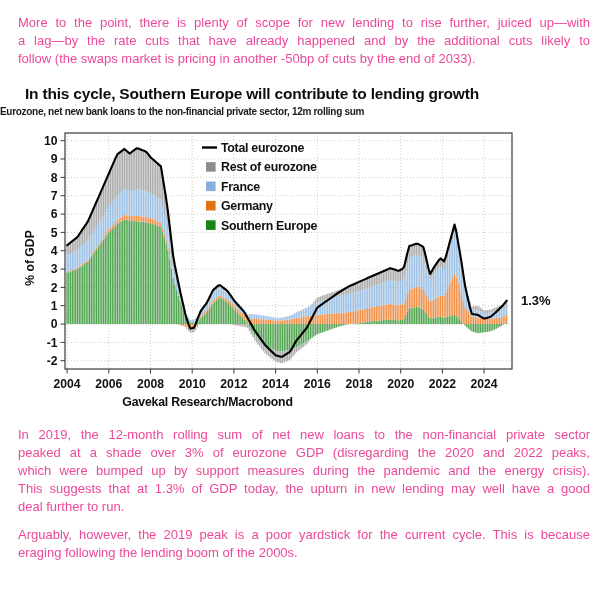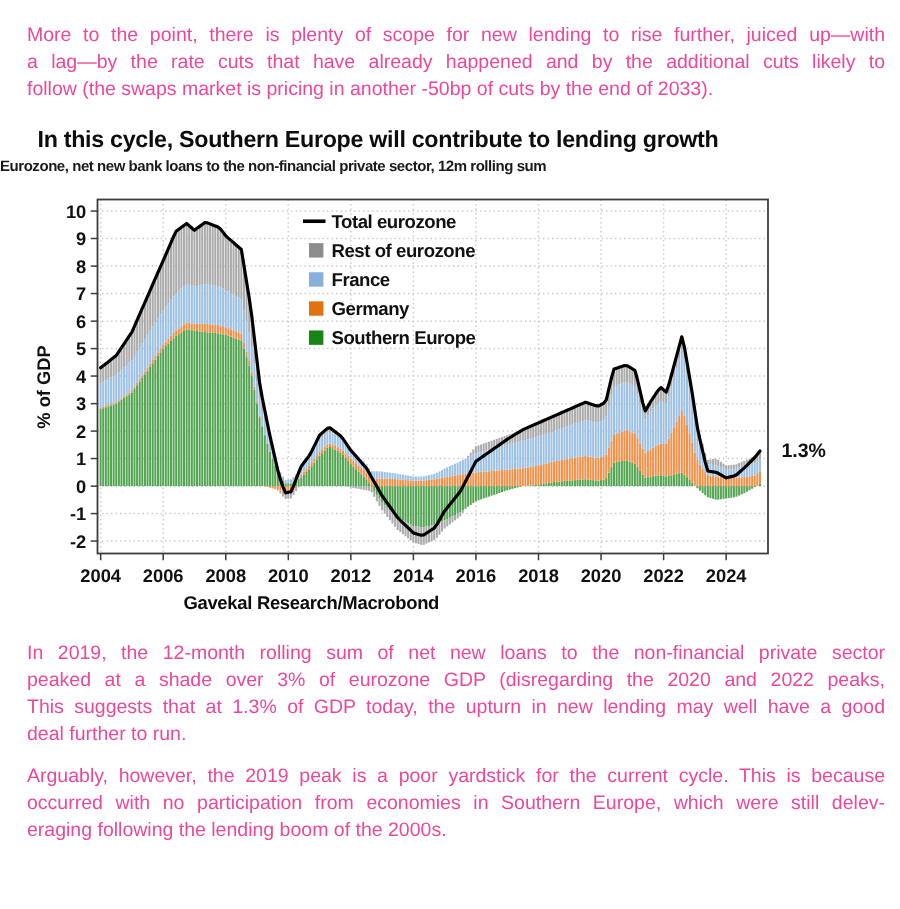--- a/index.html
+++ b/index.html
@@ -1152,22 +1152,22 @@
           <text x="221" y="109.6" font-size="12.4" font-weight="700" letter-spacing="-0.3" fill="#111">Southern Europe</text>
         </g>
         <text x="521" y="184.8" font-size="13" font-weight="700" fill="#111">1.3%</text>
       </svg>
     <div class="chart-source">Gavekal Research/Macrobond</div>
   </div>
 
   <div class="para" id="para2">
       <div class="jline">In 2019, the 12-month rolling sum of net new loans to the non-financial private sector</div>
       <div class="jline">peaked at a shade over 3% of eurozone GDP (disregarding the 2020 and 2022 peaks,</div>
+      <div class="jline">which were bumped up by support measures during the pandemic and the energy crisis).</div>
       <div class="jline">This suggests that at 1.3% of GDP today, the upturn in new lending may well have a good</div>
       <div class="jline last">deal further to run.</div>
     </div>
   <div class="para" id="para3">
       <div class="jline">Arguably, however, the 2019 peak is a poor yardstick for the current cycle. This is because</div>
-      <div class="jline">occurred with no participation from economies in Southern Europe, which were still delev-</div>
       <div class="jline last">eraging following the lending boom of the 2000s.</div>
     </div>
 
 </div>
 
 </body></html>

